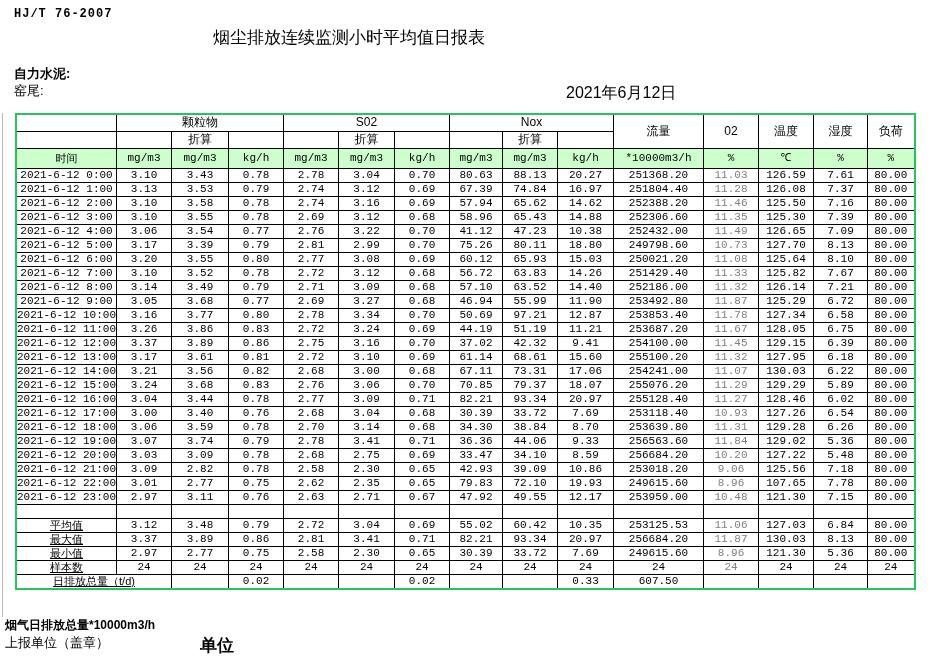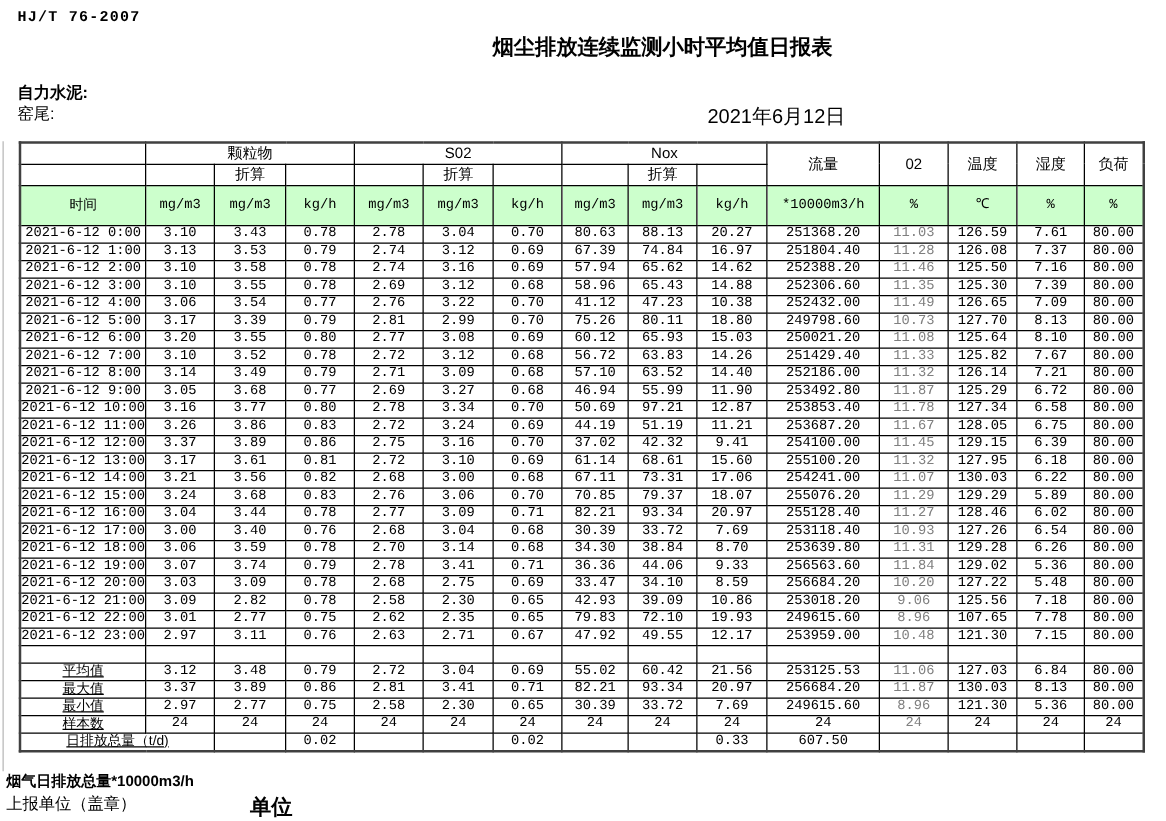--- a/index.html
+++ b/index.html
@@ -2,36 +2,36 @@
 <html><head>
 <meta charset="utf-8">
 <style>
   html,body{margin:0;padding:0}
   body{
     width:933px;height:657px;background:#ffffff;position:relative;
     font-family:"Liberation Sans","DejaVu Sans",sans-serif;color:#000;
     overflow:hidden;
   }
   .std{position:absolute;left:14px;top:7px;font-family:"Liberation Mono","DejaVu Sans Mono",monospace;font-weight:bold;font-size:12px;letter-spacing:1px}
-  .title{position:absolute;left:0;top:26px;width:666px;text-align:right;font-weight:bold;font-size:17px}
+  .title{position:absolute;left:16px;top:26px;width:666px;text-align:center;font-weight:normal;font-size:17px}
   .company{position:absolute;left:14px;top:65px;font-weight:bold;font-size:13px}
   .station{position:absolute;left:14px;top:82px;font-weight:normal;font-size:13px}
   .date{position:absolute;left:566px;top:83px;font-size:16px}
   .leftline{position:absolute;left:2px;top:113px;height:504px;width:0;border-left:1px solid #b8b8b8}
 
   table.rep{
     position:absolute;left:15px;top:113px;
     border-collapse:collapse;table-layout:fixed;
-    border:2px solid #404040;
+    border:2px solid #22c55e;
   }
   table.rep td{
     border:1px solid #000;padding:0;text-align:center;
     font-size:11px;line-height:13px;white-space:nowrap;overflow:hidden;
   }
-  tr.h1{height:17px} tr.h2{height:17px} tr.h3{height:32px}
+  tr.h1{height:17px} tr.h2{height:17px} tr.h3{height:20px}
   tr.h1 td,tr.h2 td{font-size:12px}
   .green{background:#ccffcc}
   tr.dr{height:14px}
   tr.er{height:14px}
   td.num,td.time,td.u{font-family:"Liberation Mono","DejaVu Sans Mono",monospace;font-size:11px}
   td.gray{color:#7f7f7f}
   td.slabel{text-decoration:underline;font-size:12px}
   td.tlabel{text-decoration:underline;font-size:12px;text-align:left;padding-left:2px}
   .f1{position:absolute;left:5px;top:617px;font-weight:bold;font-size:12px}
   .f2{position:absolute;left:5px;top:634px;font-weight:normal;font-size:13px}
@@ -536,21 +536,21 @@
       <tr class="dr">
         <td class="slabel">平均值</td>
         <td class="num">3.12</td>
         <td class="num">3.48</td>
         <td class="num">0.79</td>
         <td class="num">2.72</td>
         <td class="num">3.04</td>
         <td class="num">0.69</td>
         <td class="num">55.02</td>
         <td class="num">60.42</td>
-        <td class="num">21.56</td>
+        <td class="num">10.35</td>
         <td class="num">253125.53</td>
         <td class="num gray">11.06</td>
         <td class="num">127.03</td>
         <td class="num">6.84</td>
         <td class="num">80.00</td>
       </tr>
       <tr class="dr">
         <td class="slabel">最大值</td>
         <td class="num">3.37</td>
         <td class="num">3.89</td>

